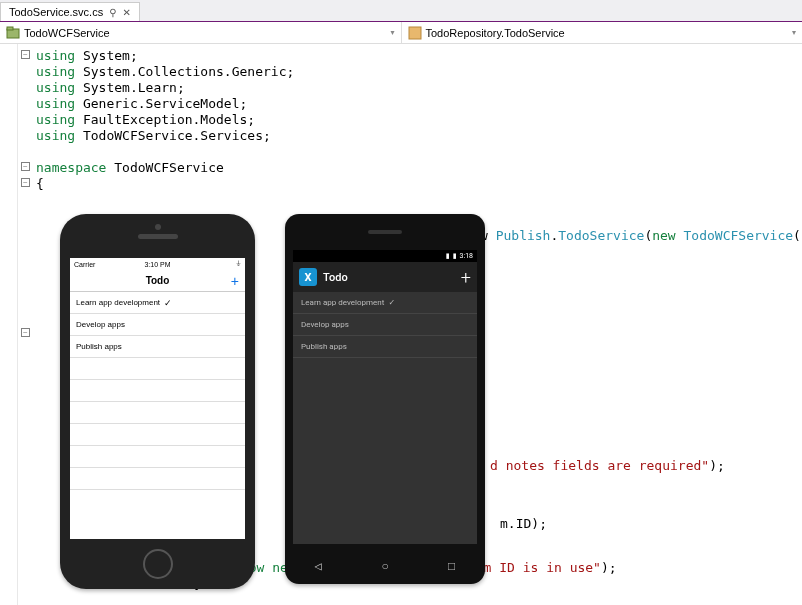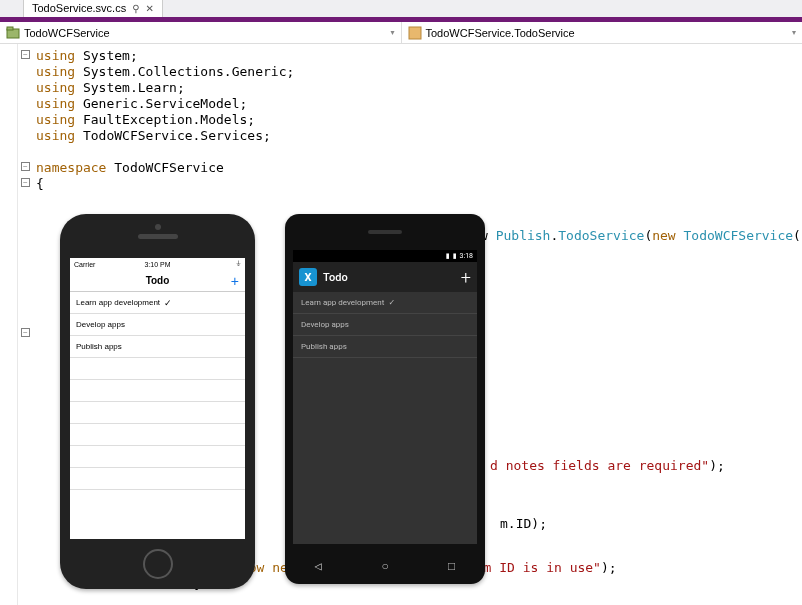--- a/index.html
+++ b/index.html
@@ -10,22 +10,21 @@
     width: 802px;
     height: 605px;
     overflow: hidden;
     position: relative;
   }
   .tabstrip {
     height: 22px;
     background: #efeff2;
     display: flex;
     align-items: flex-end;
-    border-bottom: 5px solid #701a75;
-    padding-left: 23px;
+    border-bottom: 1px solid #701a75;
   }
   .tab {
     padding: 3px 8px;
     font-family: "Segoe UI", sans-serif;
     font-size: 11px;
     display: flex;
     align-items: center;
     gap: 6px;
     border: 1px solid #ccc;
     border-bottom: none;
@@ -82,21 +81,21 @@
     color: #808080;
     background: #fff;
   }
   .codeblock {
     position: absolute;
     left: 36px;
     top: 4px;
     white-space: pre;
     line-height: 16px;
   }
-  .k { color: #a16207; }
+  .k { color: #15803d; }
   .t { color: #2b91af; }
   .s { color: #a31515; }
   .codeblock2 {
     position: absolute;
     left: 36px;
     white-space: pre;
     line-height: 16px;
   }
 
   
@@ -249,21 +248,21 @@
     </span>
     <span>TodoWCFService</span>
     <span class="chev">▾</span>
   </div>
   <div class="navdrop">
     <span class="nicon svc-icon">
       <svg viewBox="0 0 14 14">
           <rect x="1" y="1" width="12" height="12" fill="#e8b86d" stroke="#b8883d"></rect>
         </svg>
     </span>
-    <span>TodoWCFService.TodoService</span>
+    <span>TodoRepository.TodoService</span>
     <span class="chev">▾</span>
   </div>
 </div>
 
 <div class="editor">
   <div class="gutter"></div>
   <div class="outlinecol"></div>
 
   <div class="fold" style="top:6px">−</div>
   <div class="fold" style="top:118px">−</div>

